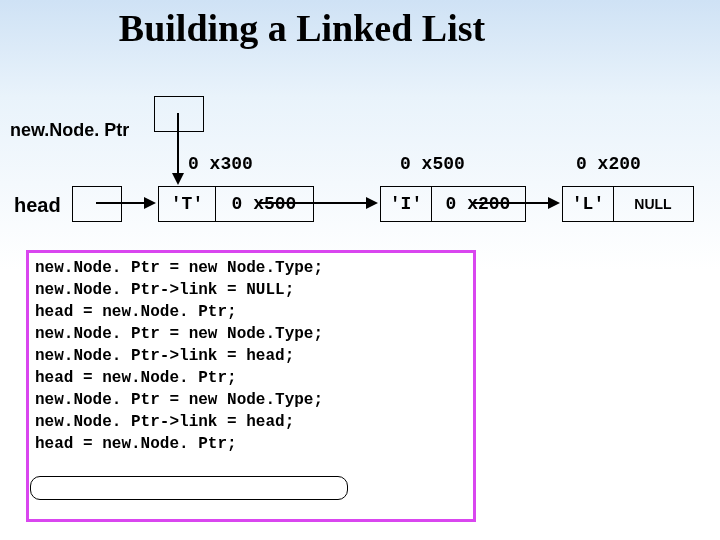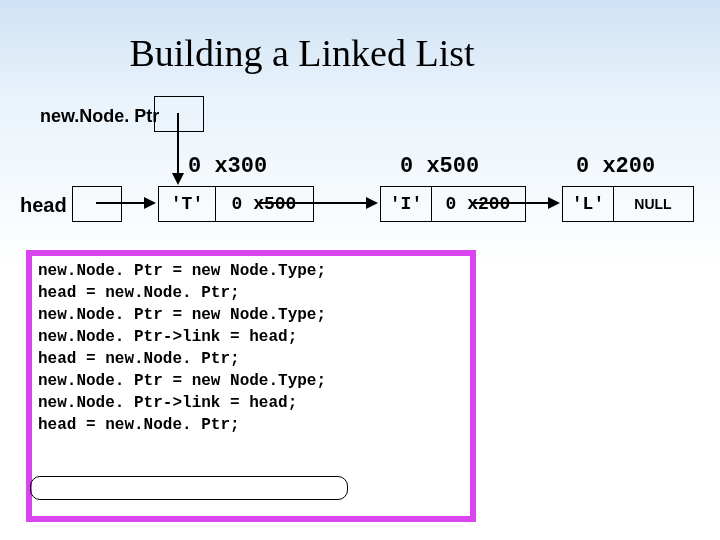--- a/index.html
+++ b/index.html
@@ -1,40 +1,40 @@
 <!DOCTYPE html>
 <html><head>
 <meta charset="utf-8">
 <style>
   html,body{margin:0;padding:0;width:720px;height:540px;overflow:hidden;font-family:"Times New Roman",serif;}
   body{background:linear-gradient(180deg,#cfe2f5 0%,#e9f3fb 18%,#ffffff 50%);}
   .stage{position:relative;width:720px;height:540px;}
-  .title{position:absolute;top:6px;left:0;width:604px;text-align:center;font-size:38px;font-weight:400;margin-top:25px;}
+  .title{position:absolute;top:6px;left:0;width:604px;text-align:center;font-size:38px;font-weight:700;}
   .lbl{position:absolute;font-family:Arial,Helvetica,sans-serif;font-weight:700;font-size:18px;}
-  .addr{position:absolute;font-family:"Courier New",monospace;font-weight:700;font-size:22px;}
+  .addr{position:absolute;font-family:"Courier New",monospace;font-weight:700;font-size:18px;}
   .ptrbox{position:absolute;border:1px solid #000;width:48px;height:34px;background:transparent;}
   .nodebox{position:absolute;border:1px solid #000;height:34px;}
   .cell{position:absolute;top:0;height:34px;display:flex;align-items:center;justify-content:center;font-family:"Courier New",monospace;font-weight:700;font-size:18px;}
   .sep{position:absolute;top:0;width:1px;height:34px;background:#000;}
   .cell.null{font-family:Arial,Helvetica,sans-serif;font-size:14px;}
   .arrow-h{position:absolute;height:2px;background:#000;}
   .arrow-head-r{position:absolute;width:0;height:0;border-top:6px solid transparent;border-bottom:6px solid transparent;border-left:12px solid #000;}
   .arrow-v{position:absolute;width:2px;background:#000;}
   .arrow-head-d{position:absolute;width:0;height:0;border-left:6px solid transparent;border-right:6px solid transparent;border-top:12px solid #000;}
-  .codebox{position:absolute;left:26px;top:250px;width:450px;height:272px;background:#fff;border:6px solid #d946ef;font-family:"Courier New",monospace;font-weight:700;font-size:16px;line-height:22px;padding:4px 6px;box-sizing:border-box;}
+  .codebox{position:absolute;left:26px;top:250px;width:450px;height:272px;background:#fff;border:3px solid #d946ef;font-family:"Courier New",monospace;font-weight:700;font-size:16px;line-height:22px;padding:4px 6px;box-sizing:border-box;}
   .hl{position:absolute;border:1px solid #000;border-radius:10px;}
 </style>
 </head>
 <body>
 
 <div class="stage">
   <div class="title">Building a Linked List</div>
 
-  <div class="lbl" style="left:10px;top:106px;margin-left:30px;">new.Node. Ptr</div>
-  <div class="lbl" style="left:20px;top:194px;font-size:20px;">head</div>
+  <div class="lbl" style="left:10px;top:120px;">new.Node. Ptr</div>
+  <div class="lbl" style="left:14px;top:194px;font-size:20px;">head</div>
 
   <div class="addr" style="left:188px;top:154px;">0 x300</div>
   <div class="addr" style="left:400px;top:154px;">0 x500</div>
   <div class="addr" style="left:576px;top:154px;">0 x200</div>
 
   <div class="ptrbox" style="left:154px;top:96px;"></div>
   <div class="arrow-v" style="left:177px;top:113px;height:62px;"></div>
   <div class="arrow-head-d" style="left:172px;top:173px;"></div>
 
   <div class="ptrbox" style="left:72px;top:186px;"></div>
@@ -58,20 +58,21 @@
   <div class="arrow-head-r" style="left:548px;top:197px;"></div>
 
   <div class="nodebox" style="left:562px;top:186px;width:130px;">
     <div class="cell" style="left:0;width:50px;">'L'</div>
     <div class="sep" style="left:50px;"></div>
     <div class="cell null" style="left:50px;width:80px;">NULL</div>
   </div>
 
   <div class="codebox">
     <div>new.Node. Ptr = new Node.Type;</div>
+    <div>new.Node. Ptr-&gt;link = NULL;</div>
     <div>head = new.Node. Ptr;</div>
     <div>new.Node. Ptr = new Node.Type;</div>
     <div>new.Node. Ptr-&gt;link = head;</div>
     <div>head = new.Node. Ptr;</div>
     <div>new.Node. Ptr = new Node.Type;</div>
     <div>new.Node. Ptr-&gt;link = head;</div>
     <div>head = new.Node. Ptr;</div>
   </div>
 
   <div class="hl" style="left:30px;top:476px;width:316px;height:22px;"></div>

